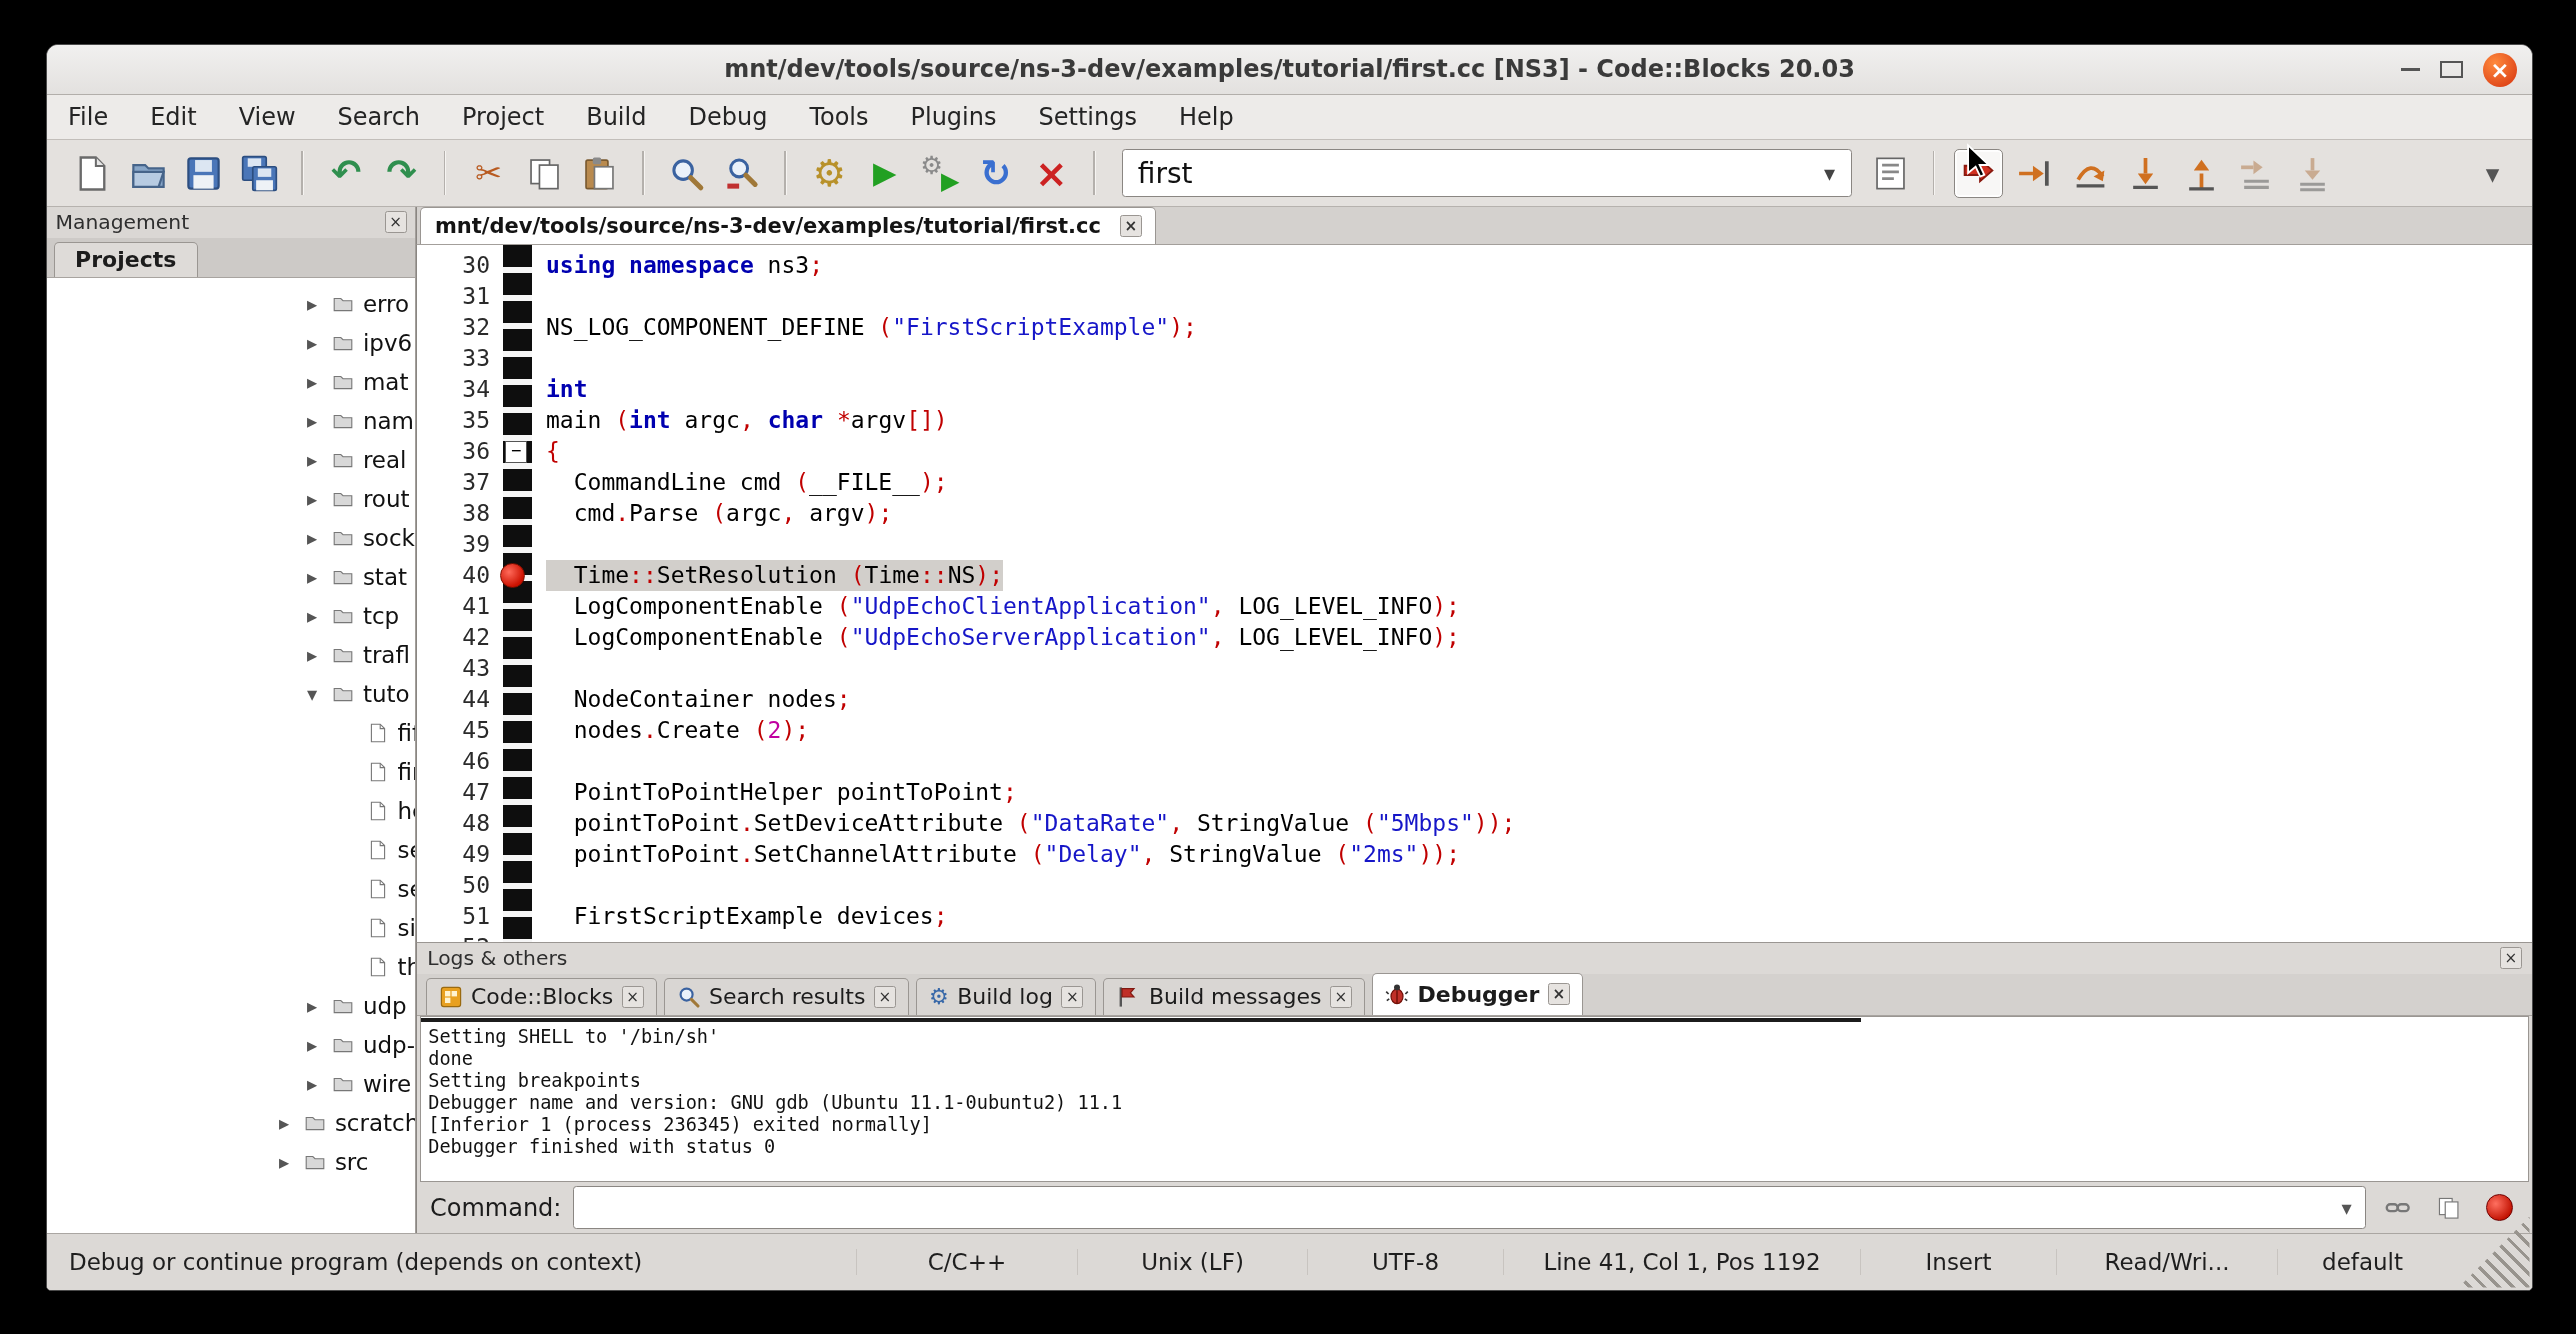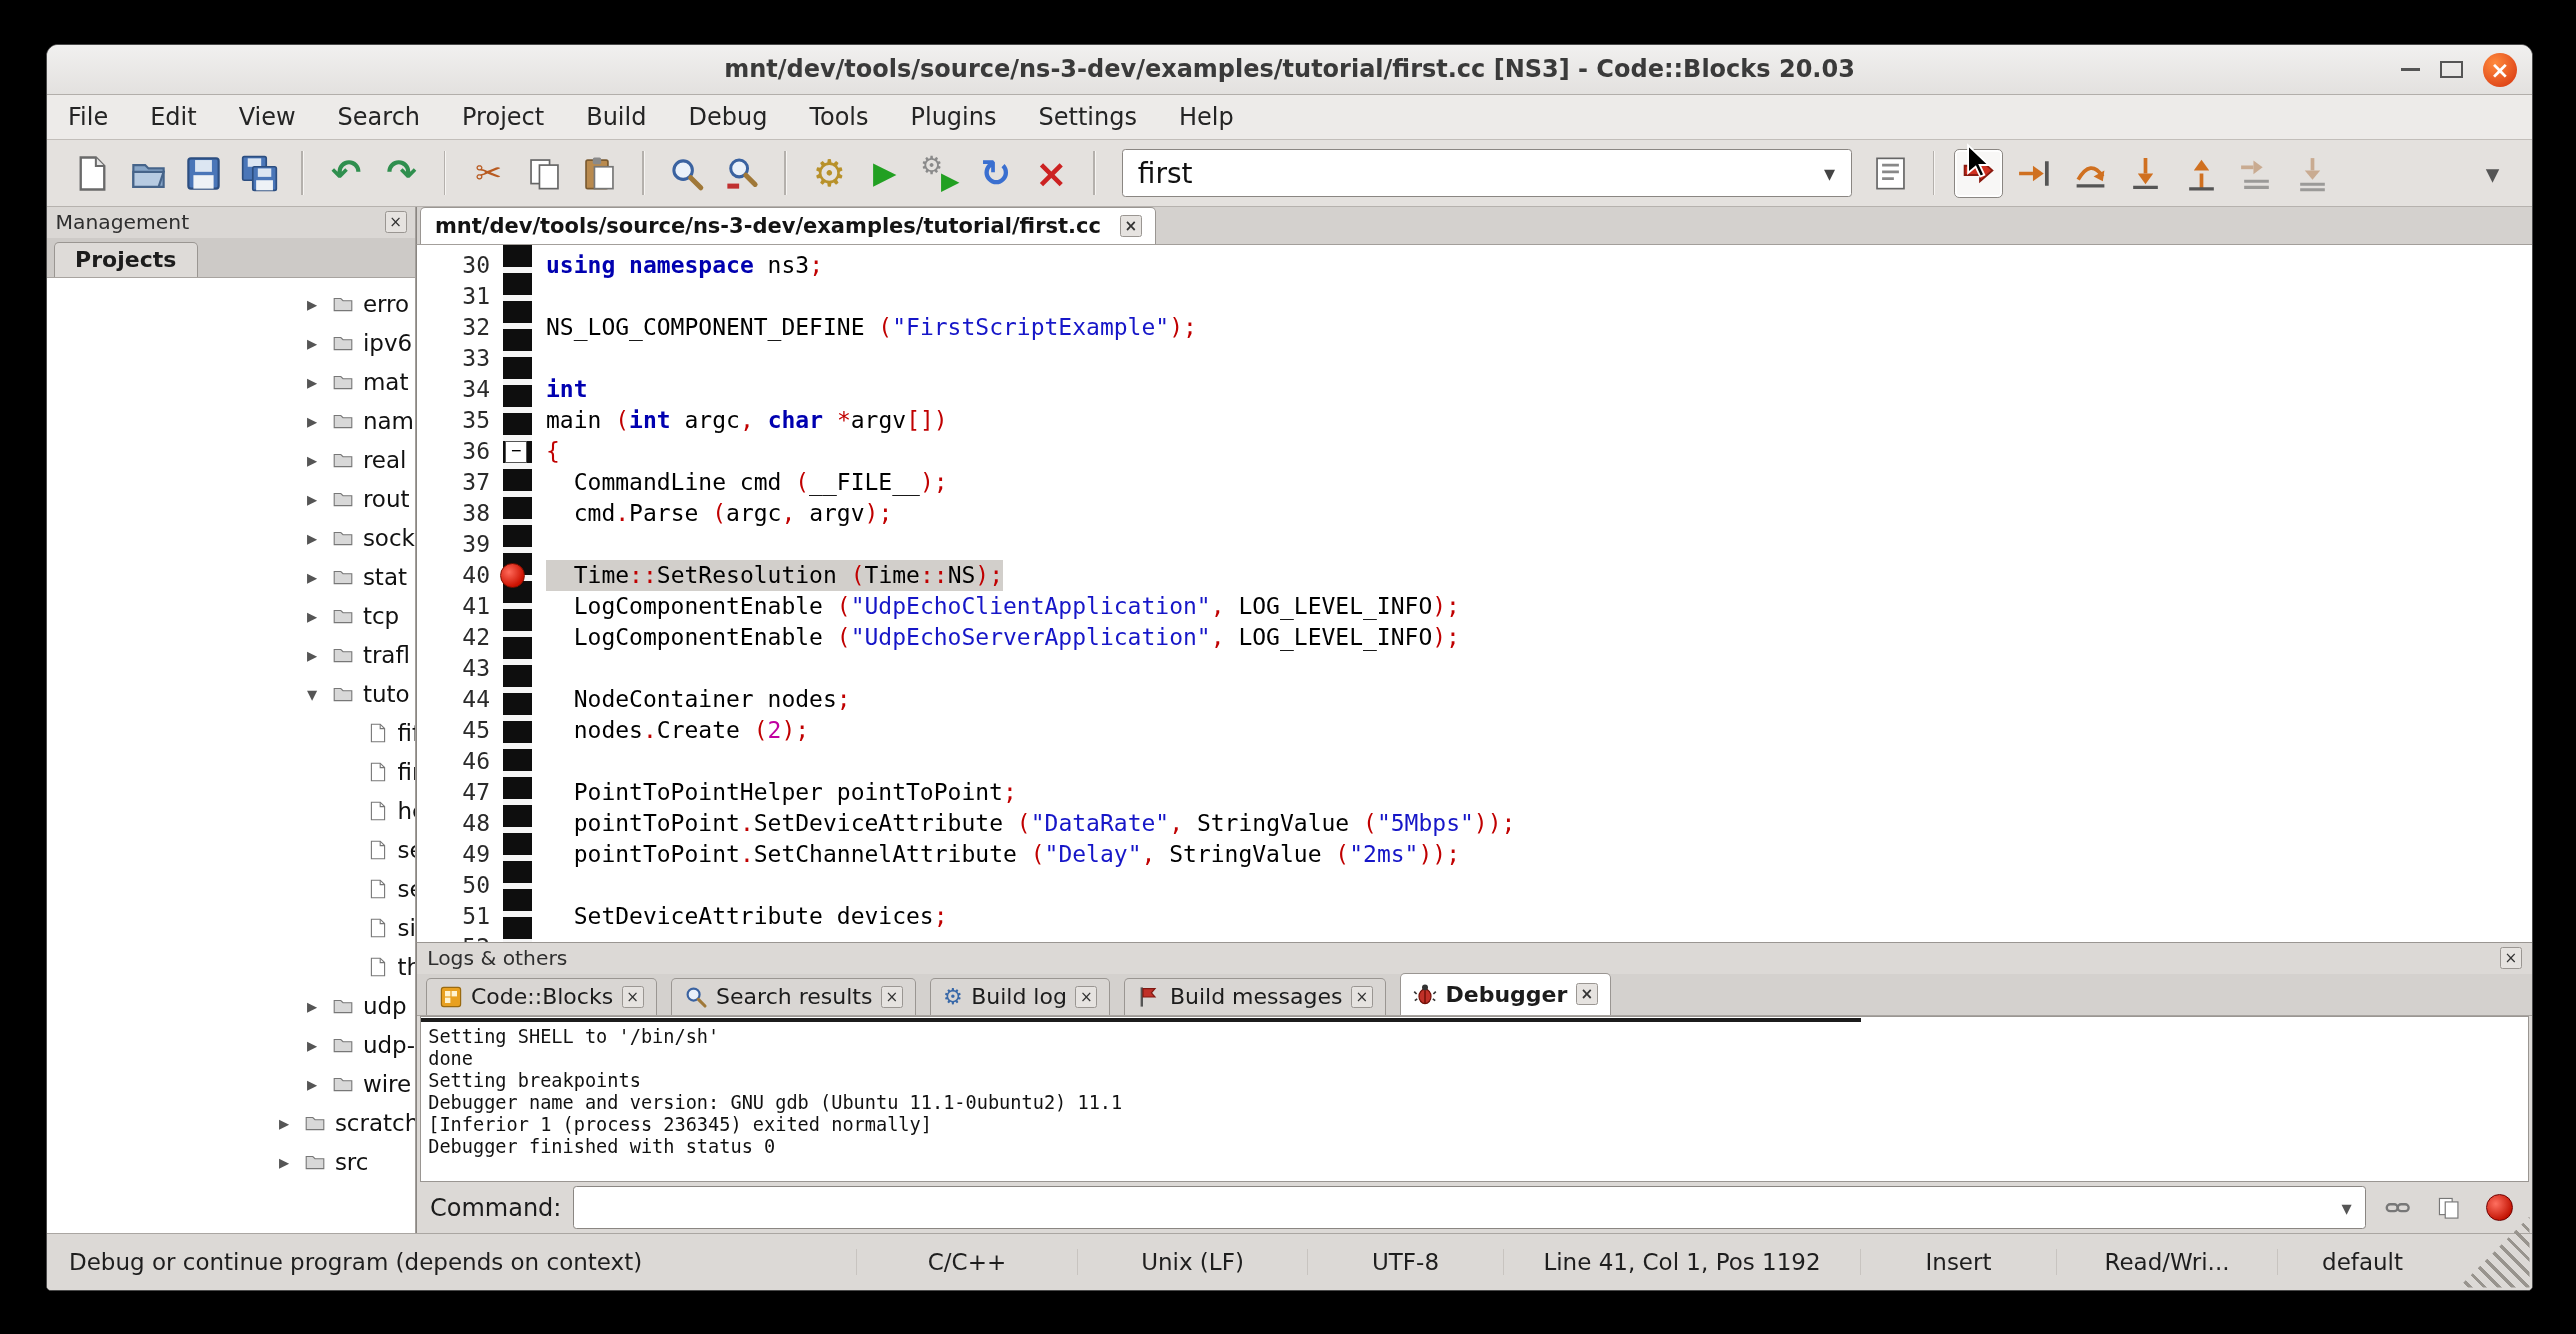--- a/index.html
+++ b/index.html
@@ -89,21 +89,21 @@
   .tok-t{color:#000}
   .bp{position:absolute;left:83px;top:2.5px;width:25.4px;height:25.4px;border-radius:50%;z-index:6;
       background:radial-gradient(circle at 35% 35%,#ff6a5a,#cc1100 70%);border:1.7px solid #801000;box-sizing:border-box}
   .fold{position:absolute;left:88px;top:5.1px;width:22px;height:22px;background:#fff;border:1.7px solid #555;
         font-size:17px;line-height:17px;text-align:center;z-index:6;box-sizing:border-box}
   
   .logs{height:290px;flex:none;display:flex;flex-direction:column;background:#dcd9d6;
         border-top:0.8px solid #9a9692;border-left:0.8px solid #8a8682}
   .logs-head{height:30.5px;flex:none;display:flex;align-items:center;padding:0 10.2px;font-size:20.3px;color:#2e2e2e}
   .logs-head .xbox{margin-left:auto}
-  .ltabs{height:41px;flex:none;display:flex;align-items:flex-end;gap:14px;padding-left:8.5px;
+  .ltabs{height:41px;flex:none;display:flex;align-items:flex-end;gap:7px;padding-left:8.5px;
          background:#d4d1ce;border-bottom:0.8px solid #a8a4a0}
   .ltab{height:36px;display:flex;align-items:center;gap:8.5px;padding:0 12px;font-size:22px;color:#1c1c1c;
         background:#d9d6d3;border:0.8px solid #9a9692;border-bottom:none;border-radius:5.1px 5.1px 0 0}
   .ltab.active{height:41px;background:#fff;font-weight:bold}
   .lico{display:flex;align-items:center}
   .lico svg{width:24px;height:24px}
   .lgear{font-size:22px;color:#3868a8;line-height:1}
   .logbody{flex:1;margin:0 3.4px;background:#fff;border:0.8px solid #9a9692;overflow:hidden;
            font-family:"DejaVu Sans Mono",monospace;font-size:18.6px;line-height:22px;padding:1.7px 6.8px;color:#111}
   .clipped{height:4.2px;background:#1c1c1c;width:1440px;margin:0 0 3.4px -6.8px}
@@ -559,21 +559,21 @@
           <div class="crow"><span class="lnum">41</span><span class="ctext"><span class="tok-t">  LogComponentEnable </span><span class="tok-p">(</span><span class="tok-s">"UdpEchoClientApplication"</span><span class="tok-p">,</span><span class="tok-t"> LOG_LEVEL_INFO</span><span class="tok-p">);</span></span></div>
           <div class="crow"><span class="lnum">42</span><span class="ctext"><span class="tok-t">  LogComponentEnable </span><span class="tok-p">(</span><span class="tok-s">"UdpEchoServerApplication"</span><span class="tok-p">,</span><span class="tok-t"> LOG_LEVEL_INFO</span><span class="tok-p">);</span></span></div>
           <div class="crow"><span class="lnum">43</span><span class="ctext"></span></div>
           <div class="crow"><span class="lnum">44</span><span class="ctext"><span class="tok-t">  NodeContainer nodes</span><span class="tok-p">;</span></span></div>
           <div class="crow"><span class="lnum">45</span><span class="ctext"><span class="tok-t">  nodes</span><span class="tok-p">.</span><span class="tok-t">Create </span><span class="tok-p">(</span><span class="tok-n">2</span><span class="tok-p">);</span></span></div>
           <div class="crow"><span class="lnum">46</span><span class="ctext"></span></div>
           <div class="crow"><span class="lnum">47</span><span class="ctext"><span class="tok-t">  PointToPointHelper pointToPoint</span><span class="tok-p">;</span></span></div>
           <div class="crow"><span class="lnum">48</span><span class="ctext"><span class="tok-t">  pointToPoint</span><span class="tok-p">.</span><span class="tok-t">SetDeviceAttribute </span><span class="tok-p">(</span><span class="tok-s">"DataRate"</span><span class="tok-p">,</span><span class="tok-t"> StringValue </span><span class="tok-p">(</span><span class="tok-s">"5Mbps"</span><span class="tok-p">));</span></span></div>
           <div class="crow"><span class="lnum">49</span><span class="ctext"><span class="tok-t">  pointToPoint</span><span class="tok-p">.</span><span class="tok-t">SetChannelAttribute </span><span class="tok-p">(</span><span class="tok-s">"Delay"</span><span class="tok-p">,</span><span class="tok-t"> StringValue </span><span class="tok-p">(</span><span class="tok-s">"2ms"</span><span class="tok-p">));</span></span></div>
           <div class="crow"><span class="lnum">50</span><span class="ctext"></span></div>
-          <div class="crow"><span class="lnum">51</span><span class="ctext"><span class="tok-t">  SetDeviceAttribute devices</span><span class="tok-p">;</span></span></div>
+          <div class="crow"><span class="lnum">51</span><span class="ctext"><span class="tok-t">  FirstScriptExample devices</span><span class="tok-p">;</span></span></div>
           <div class="crow"><span class="lnum">52</span><span class="ctext"></span></div>
         </div>
 
       <div class="logs">
         <div class="logs-head">
           <span>Logs &amp; others</span>
           <span class="xbox">×</span>
         </div>
         <div class="ltabs">
           <div class="ltab">

